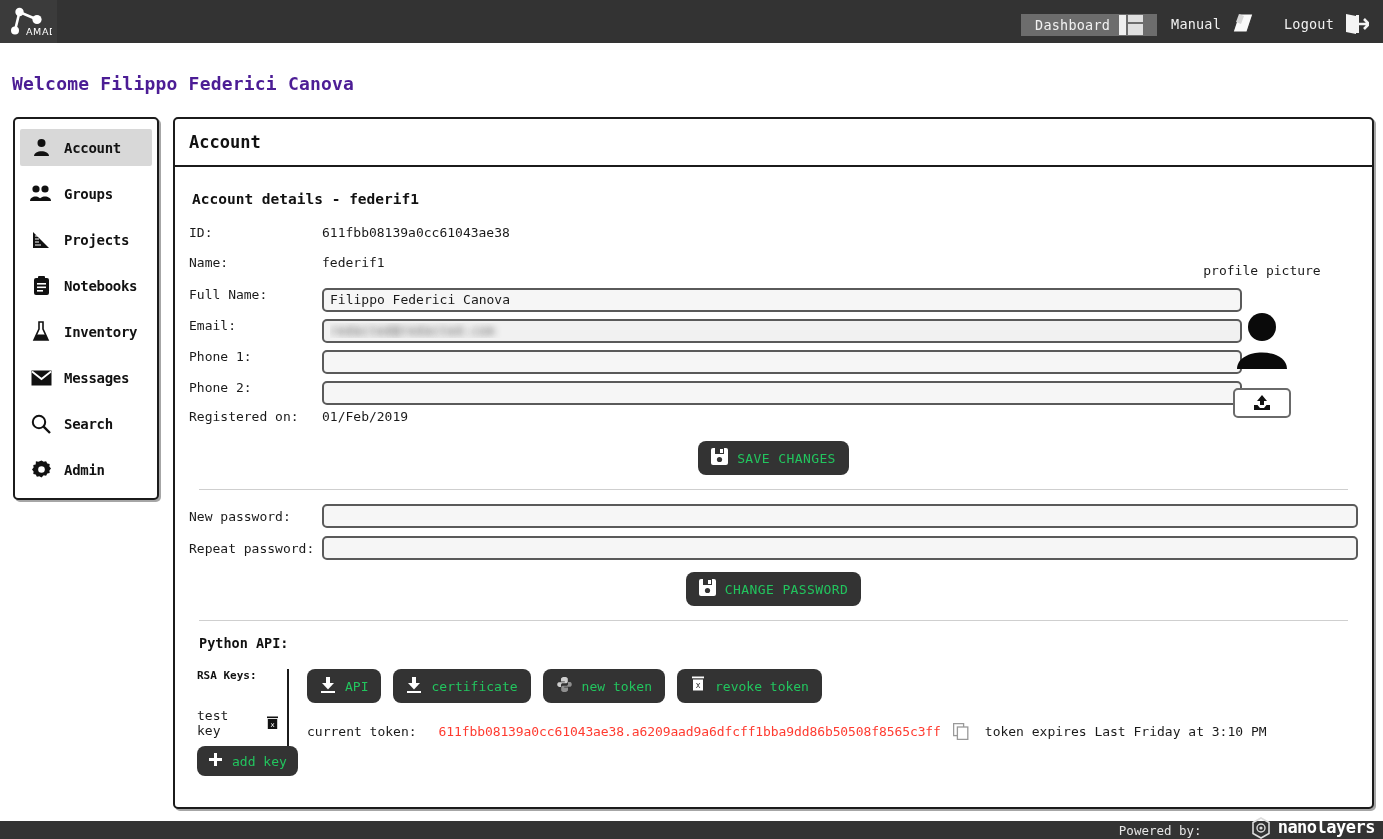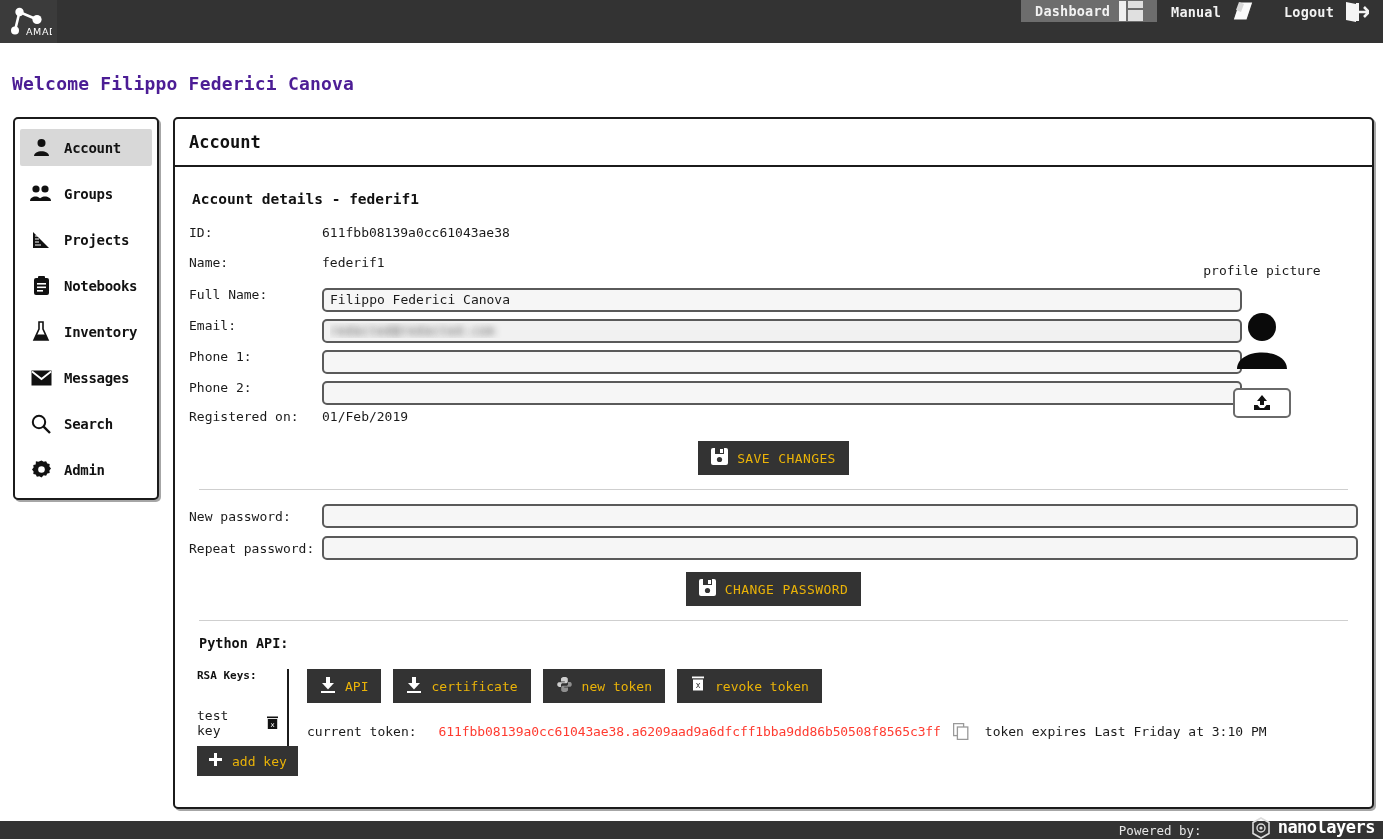--- a/index.html
+++ b/index.html
@@ -19,21 +19,21 @@
     display: flex; align-items: stretch;
   }
   .logo-box {
     width: 57px; height: 43px;
     background: #3b3b3b;
     display: flex; align-items: center; justify-content: center;
     flex-shrink: 0;
   }
   .topnav {
     margin-left: auto;
-    display: flex; align-items: flex-start; height: 36px; font-weight: bold;
+    display: flex; align-items: flex-end; height: 36px;
   }
   .nav-item {
     display: flex; align-items: center; gap: 9px;
     padding: 0 14px;
     color: #f2f2f2;
     font-size: 13.5px;
     letter-spacing: 0.2px;
     white-space: nowrap;
     cursor: pointer;
   }
@@ -140,23 +140,23 @@
     border-radius: 5px;
     background: #fff;
     display: flex; align-items: center; justify-content: center;
     cursor: pointer;
   }
 
   
   .dbtn {
     display: inline-flex; align-items: center; gap: 9px;
     background: #333333;
-    color: #eab308;
+    color: #22c55e;
     border: none;
-    border-radius: 0;
+    border-radius: 8px;
     font-family: "DejaVu Sans Mono", "Liberation Mono", monospace;
     font-size: 13px;
     padding: 7px 13px;
     cursor: pointer;
     white-space: nowrap;
   }
   .dbtn.caps { text-transform: uppercase; letter-spacing: 0.4px; }
 
   .center-btn { display: flex; justify-content: center; margin-top: 14px; }
 

